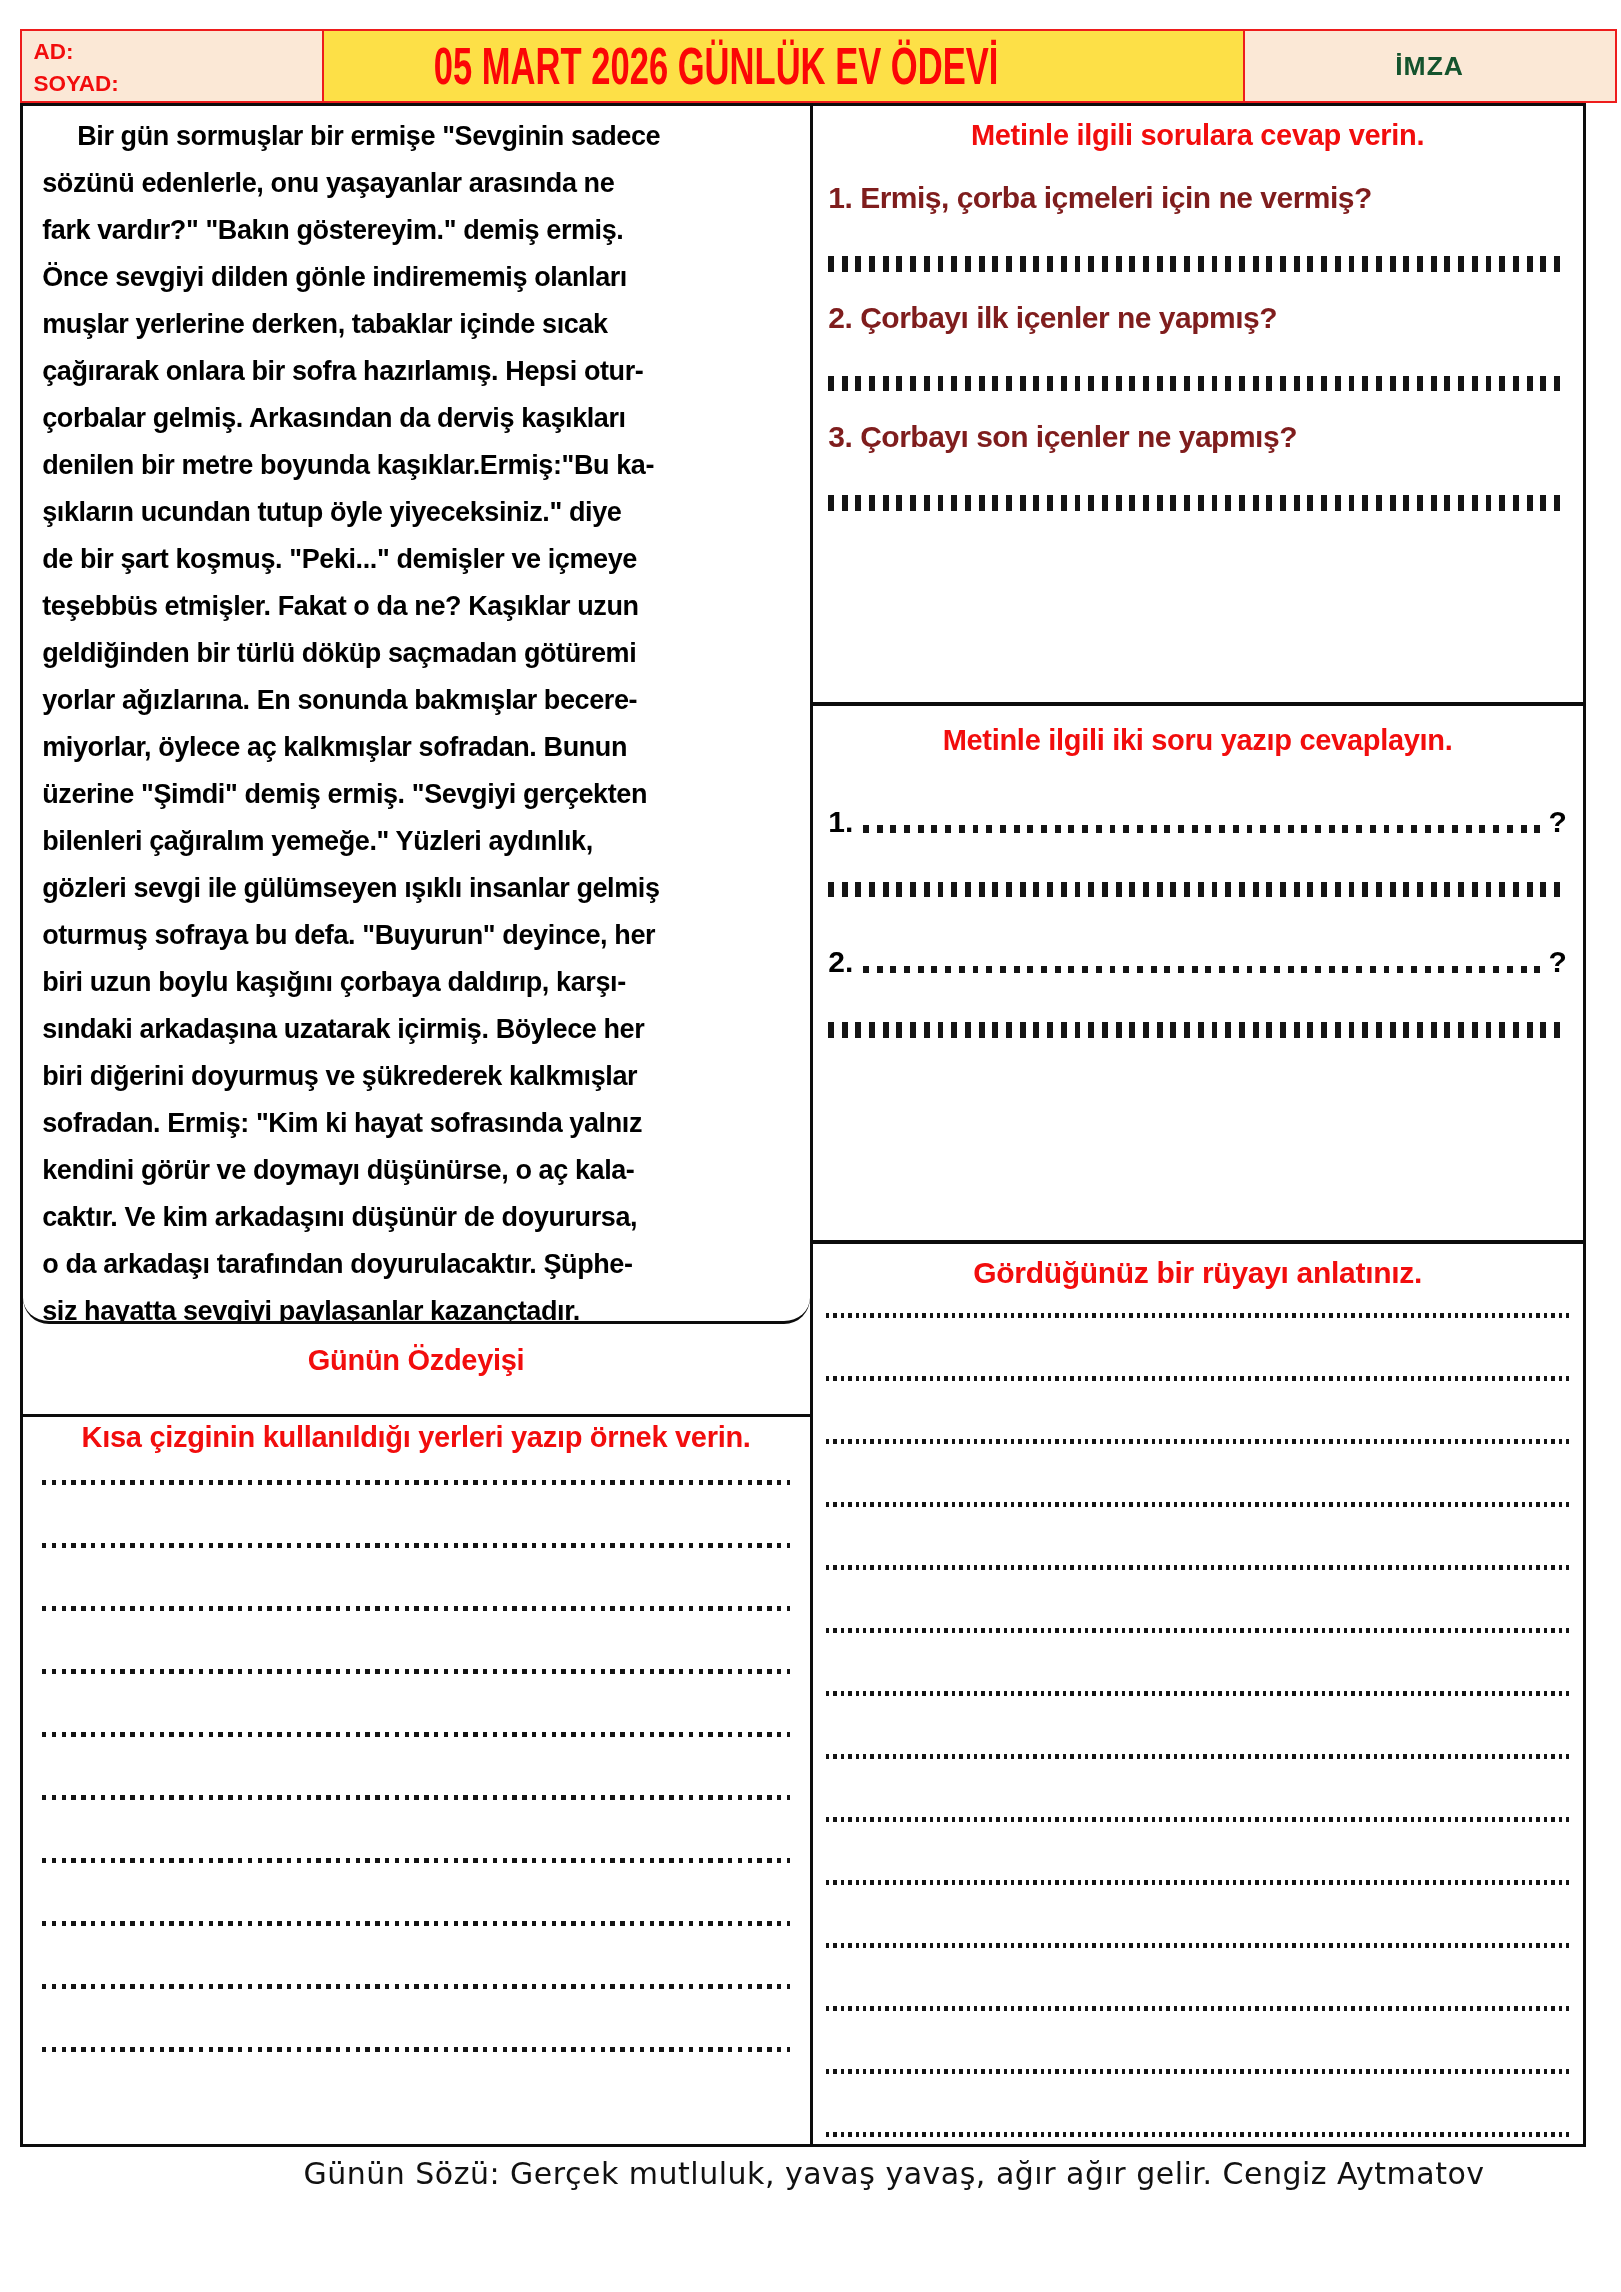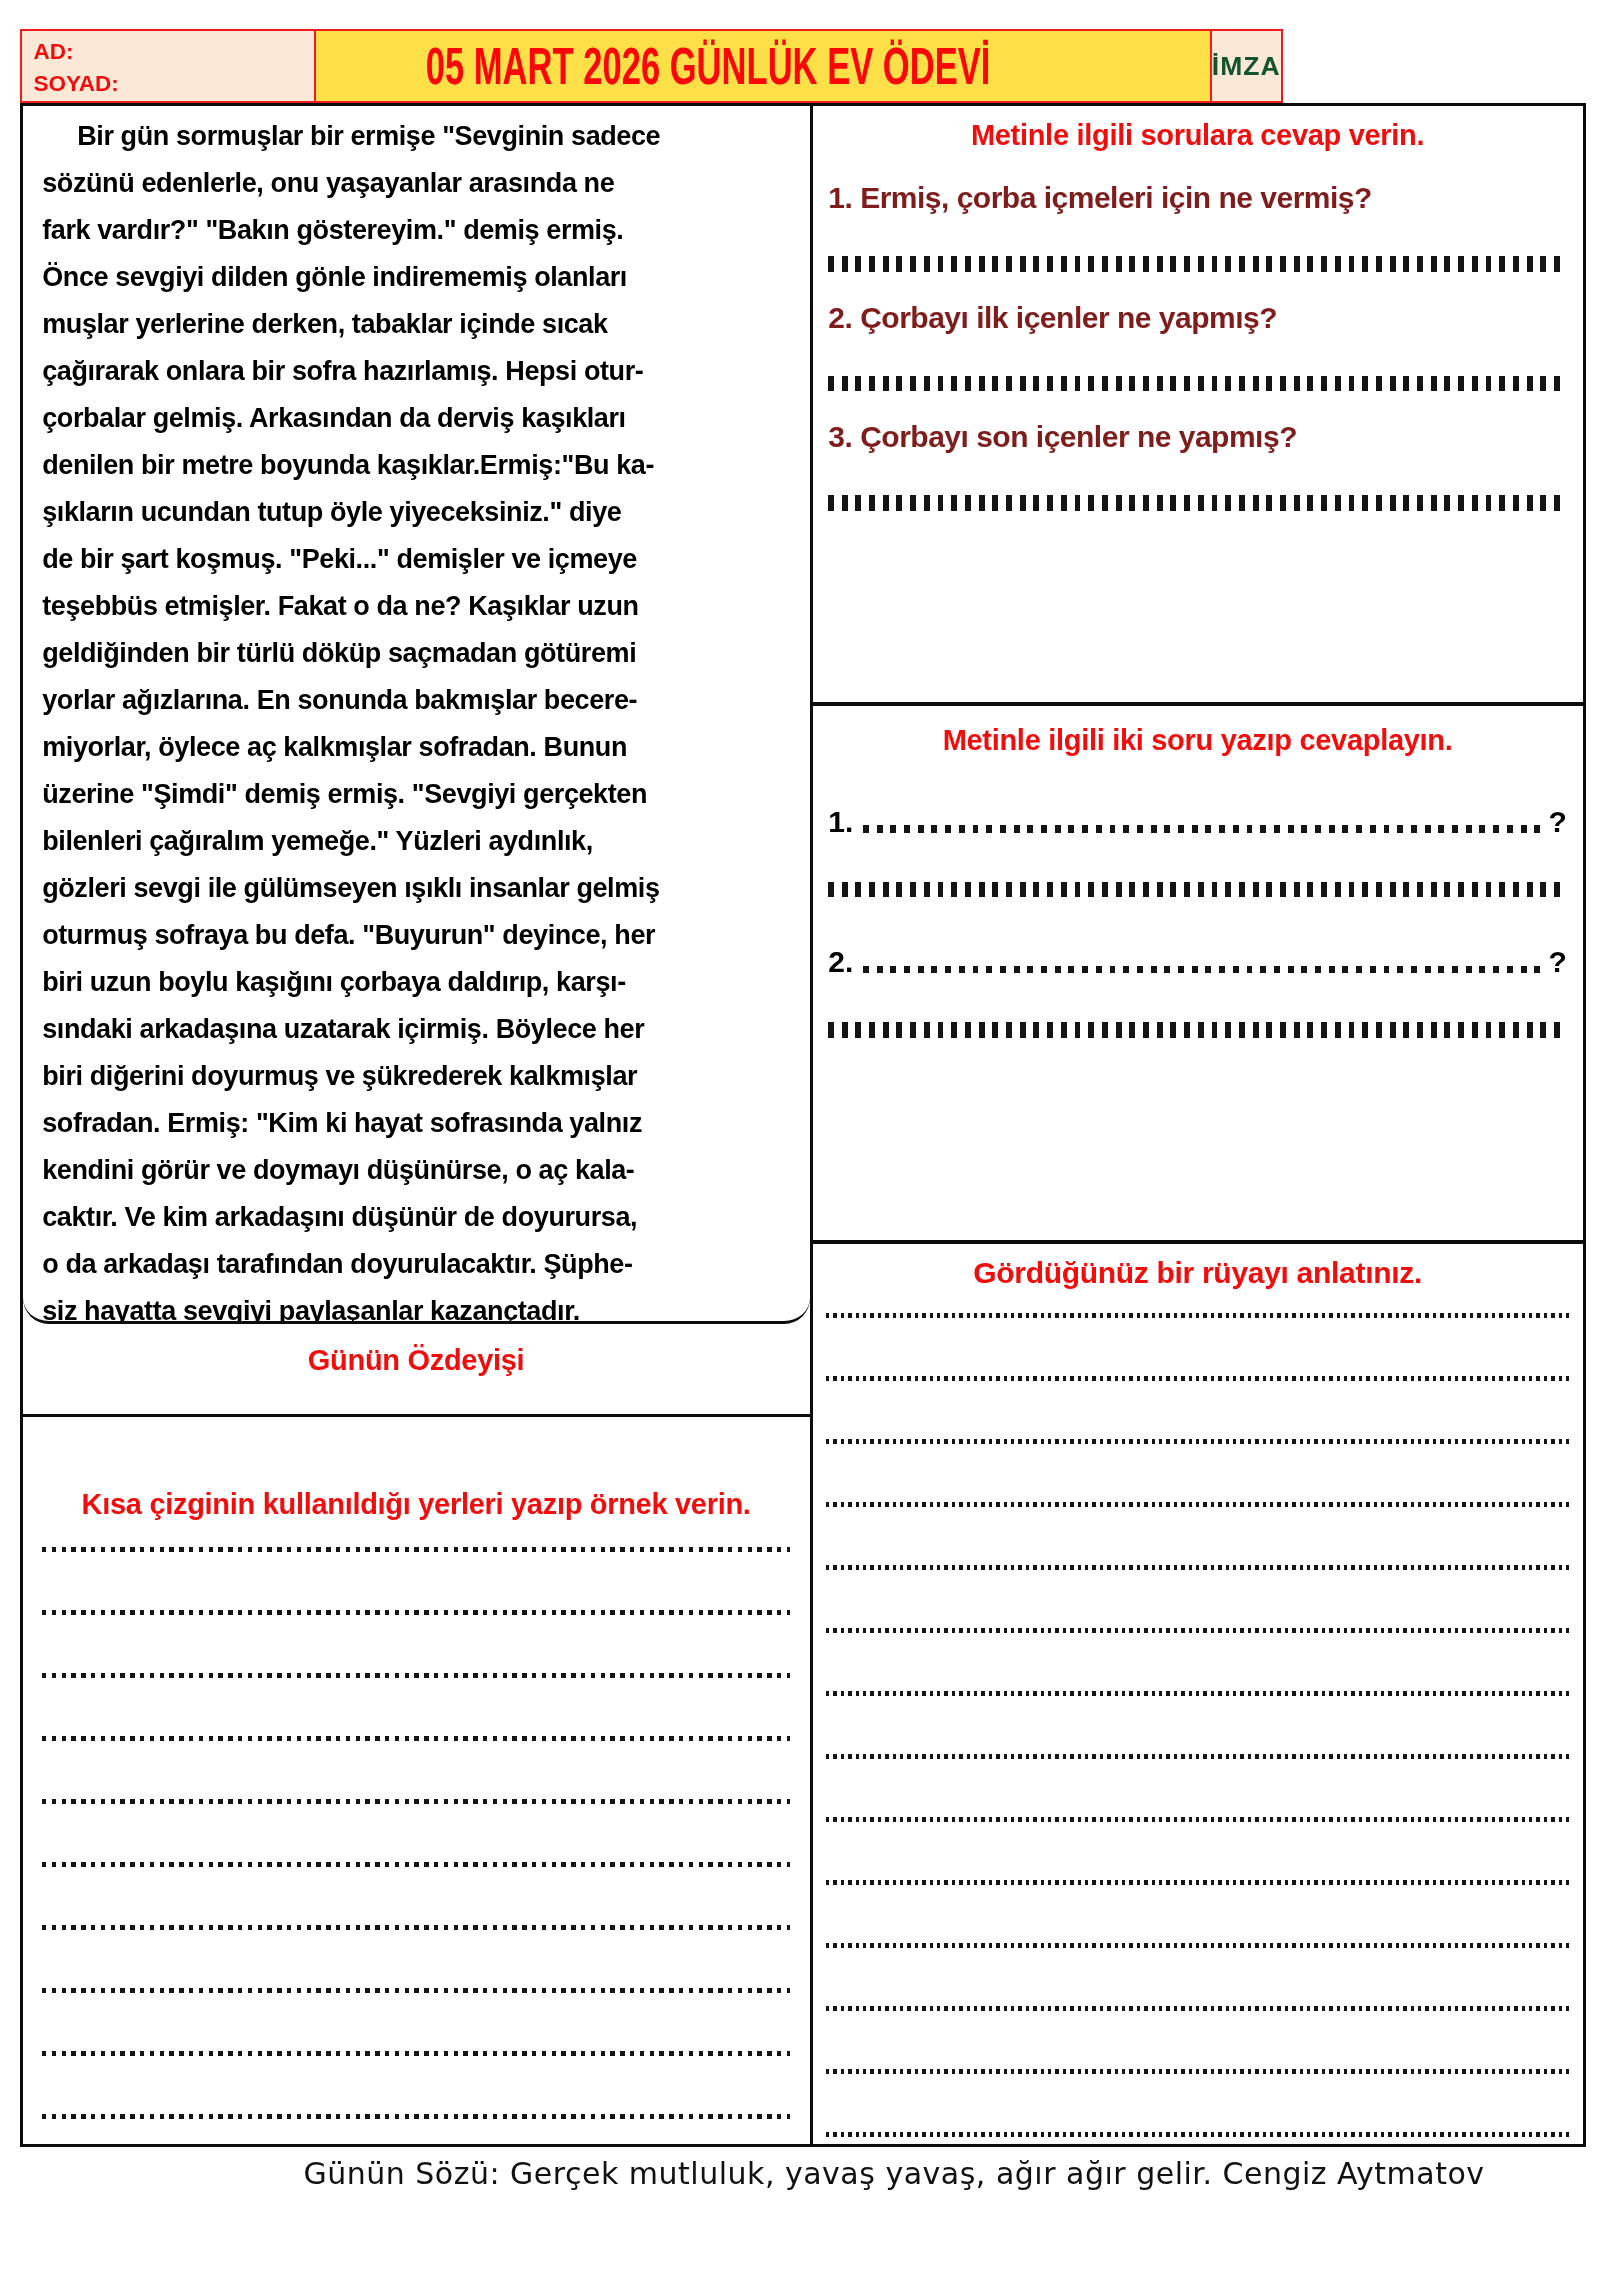--- a/index.html
+++ b/index.html
@@ -7,21 +7,21 @@
   .page {
     position: relative;
     width: 1621px; height: 2293px;
     background: #ffffff;
     font-family: "Liberation Sans", sans-serif;
     overflow: hidden;
   }
 
   
   .header-row {
-    position: absolute; left: 19.6px; top: 29px; width: 1263px; height: 74px;
+    position: absolute; left: 19.6px; top: 29px; width: 1597px; height: 74px;
     display: flex;
   }
   .name-box {
     width: 304px; height: 74px;
     background: #fbe8d6; border: 2.9px solid #ee1c1c;
     padding: 4.9px 0 0 11.8px; overflow: hidden;
   }
   .name-box .lbl {
     color: #f20d0d; font-weight: bold; font-size: 22.5px; line-height: 32px;
   }
@@ -59,21 +59,21 @@
     font-weight: bold; font-size: 27px; line-height: 47px;
     letter-spacing: -0.4px; color: #000; white-space: nowrap;
   }
   .story-line:first-child { text-indent: 35px; }
 
   .ozdeyis-box { height: 93px; border-bottom: 3.9px solid #0c0c0c; padding-top: 19.6px; }
   .sec-title {
     color: #f20d0d; font-weight: bold; font-size: 29px; text-align: center;
     letter-spacing: -0.3px;
   }
-  .kisa-box { flex: 1; overflow: hidden; padding-top: 23px; margin-top: 48px; }
+  .kisa-box { flex: 1; overflow: hidden; padding-top: 4px; }
   .kisa-rows { margin-top: 25.5px; }
   .kisa-rows .line-row { height: 63px; padding: 0 19.6px; }
 
   
   .dotline { width: 100%; }
   .dotline.big {
     height: 7.8px;
     background-image: repeating-linear-gradient(90deg, #141414 0 5.9px, transparent 5.9px 13.7px);
   }
   .dotline.med {

